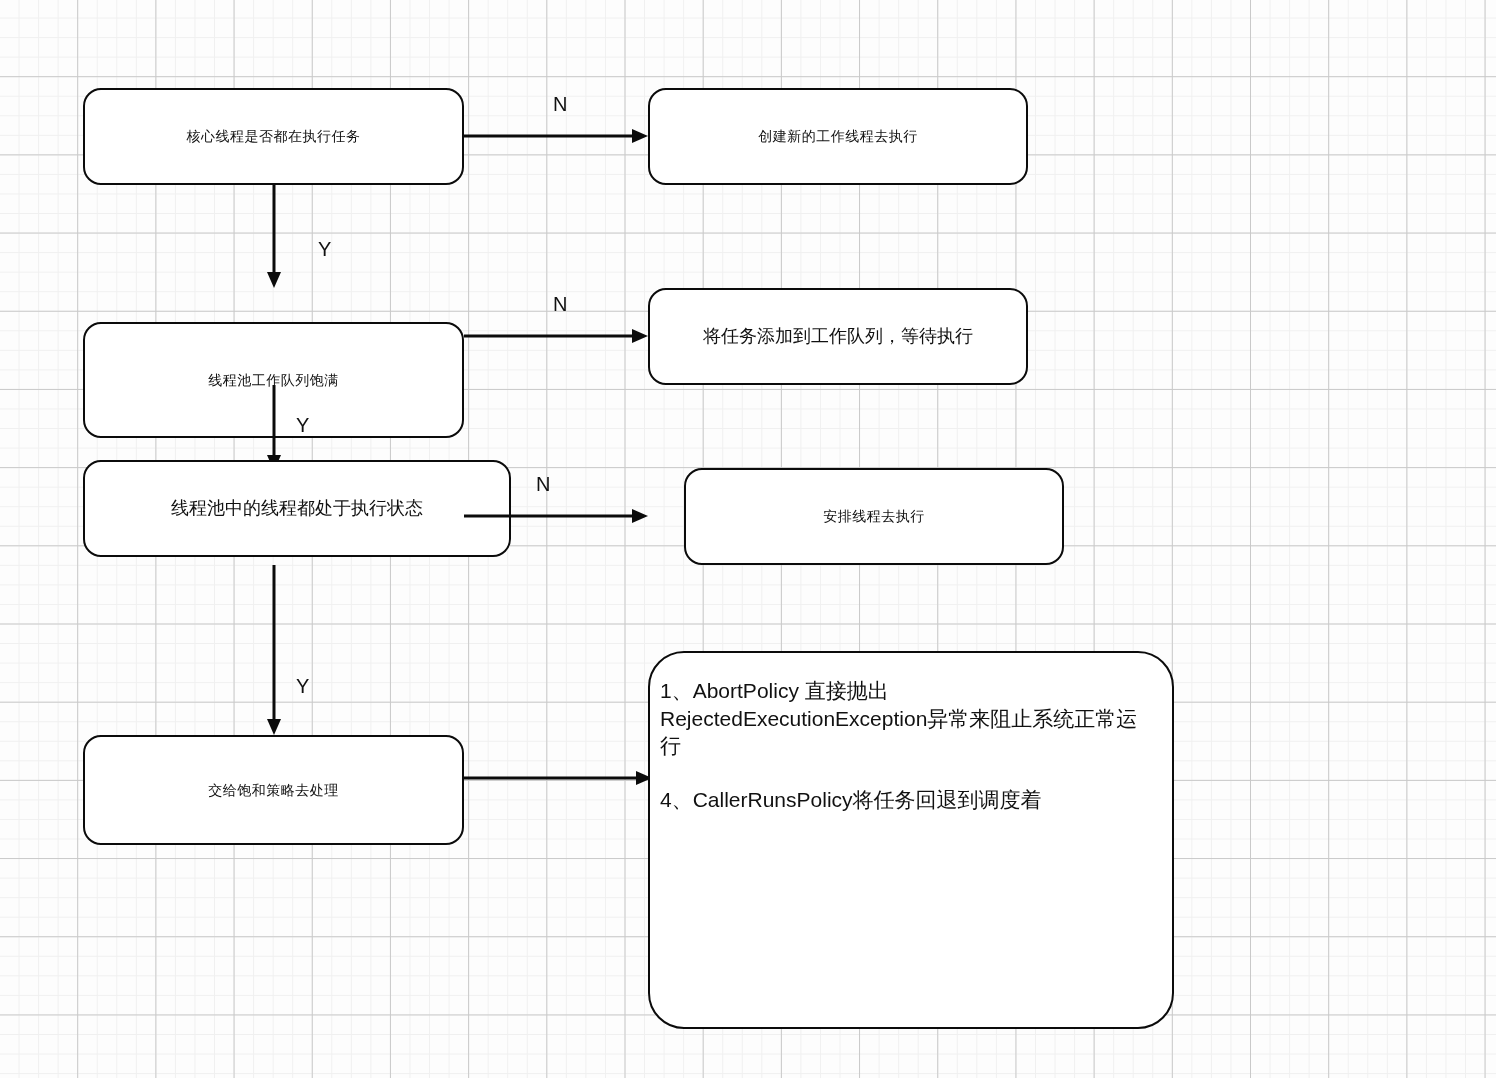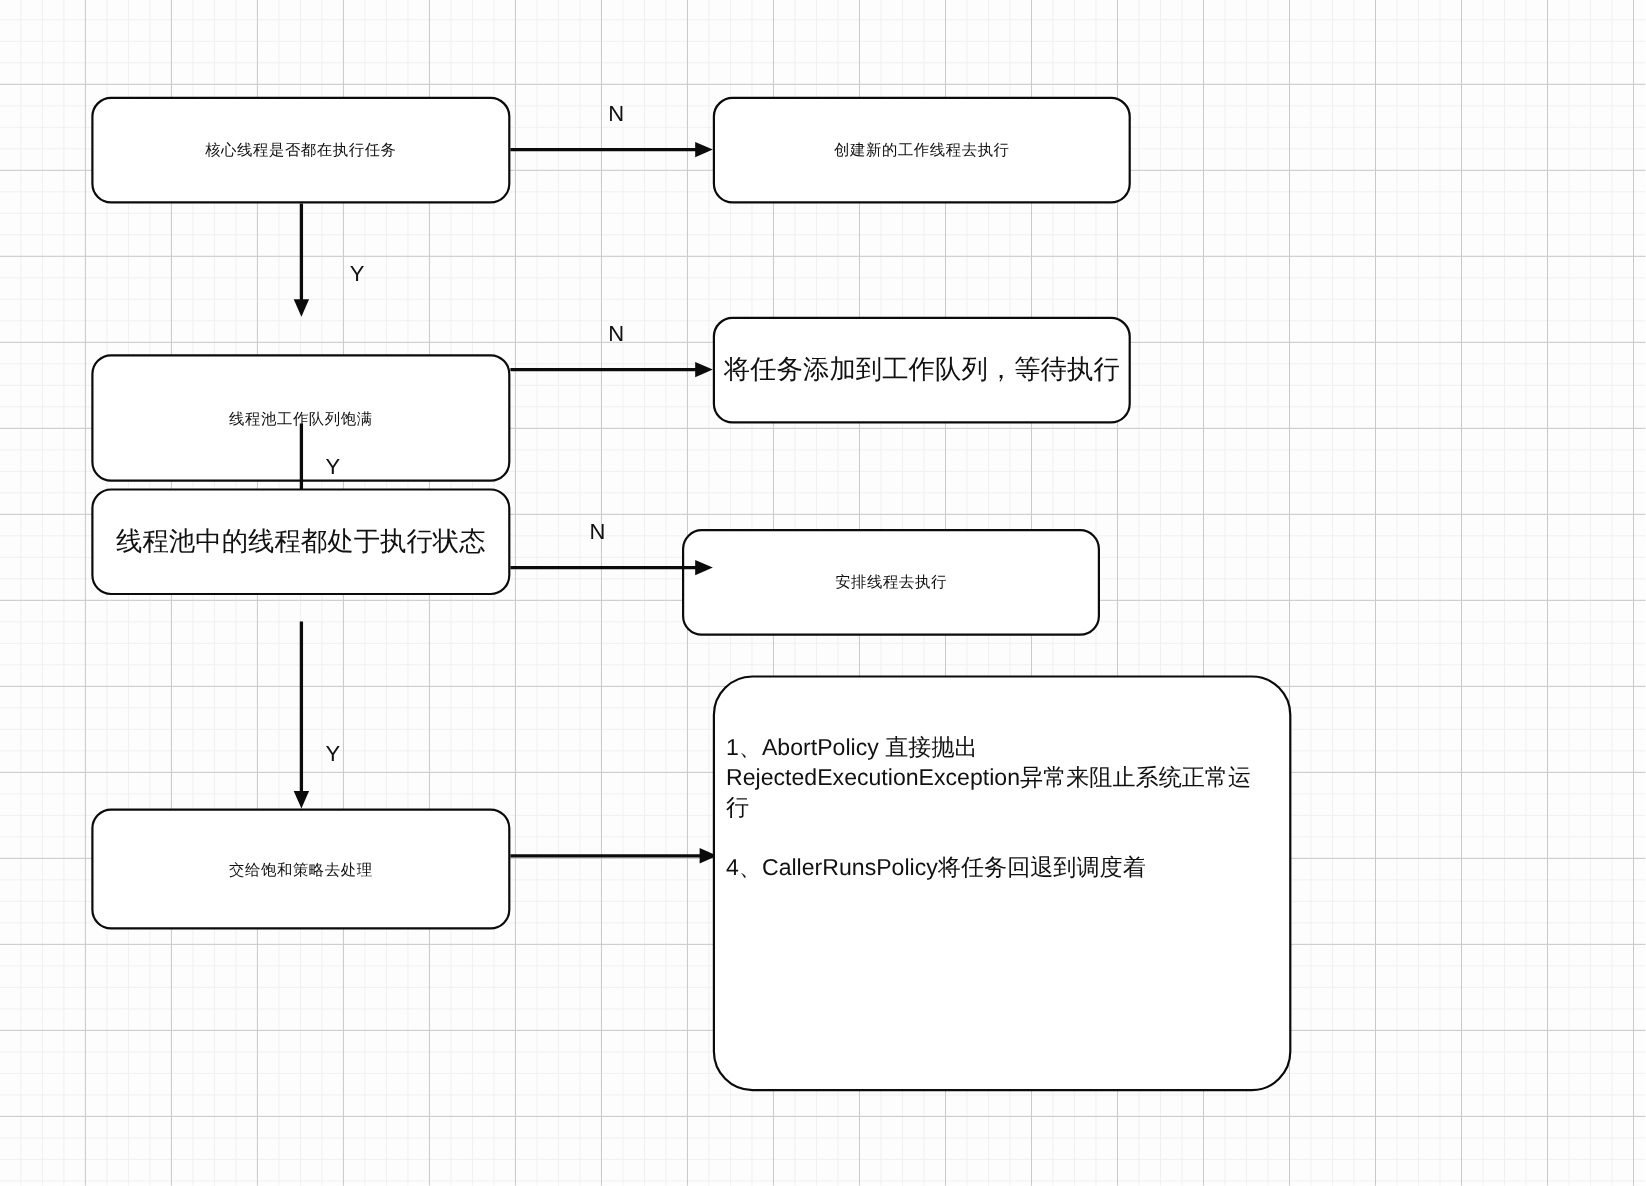--- a/index.html
+++ b/index.html
@@ -35,34 +35,35 @@
     display: flex;
     align-items: center;
     justify-content: center;
     color: #111111;
     font-size: 14px;
     line-height: 1.3;
     text-align: center;
     letter-spacing: 0.5px;
   }
   .node.tight {
-    font-size: 24px;
+    font-size: 18px;
     letter-spacing: 0px;
   }
   .policy-box {
     position: absolute;
     box-sizing: border-box;
     background: #ffffff;
     border: 2.5px solid #0b0b0b;
     border-radius: 36px;
-    padding: 50px 16px 40px 10px;
+    padding: 24px 16px 40px 10px;
     color: #111111;
     font-size: 21px;
     line-height: 1.32;
     text-align: left;
+    margin-top: 37px;
   }
   .policy-item {
     margin: 0 0 26px 0;
     white-space: pre-wrap;
   }
   .policy-item:last-child { margin-bottom: 0; }
   .edge {
     position: absolute;
   }
   .edge svg { display: block; overflow: visible; }
@@ -119,25 +120,25 @@
   <div class="edge-label" style="left:553px; top:294px;">N</div>
 
   <div class="edge" style="left:260px; top:385px; width:30px; height:88px;">
     <svg width="30" height="88" viewBox="0 0 30 88">
       <line x1="14" y1="0" x2="14" y2="75" stroke="#0b0b0b" stroke-width="3"></line>
       <polygon points="14,86 7,70 21,70" fill="#0b0b0b"></polygon>
     </svg>
   </div>
   <div class="edge-label" style="left:296px; top:415px;">Y</div>
 
-  <div class="node tight" style="left:83px; top:444px; width:381px; height:97px;">
+  <div class="node tight" style="left:83px; top:460px; width:428px; height:97px;">
     <span>线程池中的线程都处于执行状态</span>
   </div>
 
-  <div class="node" style="left:620px; top:468px; width:380px; height:97px;margin-top:13px;">
+  <div class="node" style="left:684px; top:468px; width:380px; height:97px;">
     <span>安排线程去执行</span>
   </div>
 
   <div class="edge" style="left:464px; top:500px; width:190px; height:30px;">
     <svg width="190" height="30" viewBox="0 0 190 30">
       <line x1="0" y1="16" x2="172" y2="16" stroke="#0b0b0b" stroke-width="3"></line>
       <polygon points="184,16 168,9 168,23" fill="#0b0b0b"></polygon>
     </svg>
   </div>
   <div class="edge-label" style="left:536px; top:474px;">N</div>

